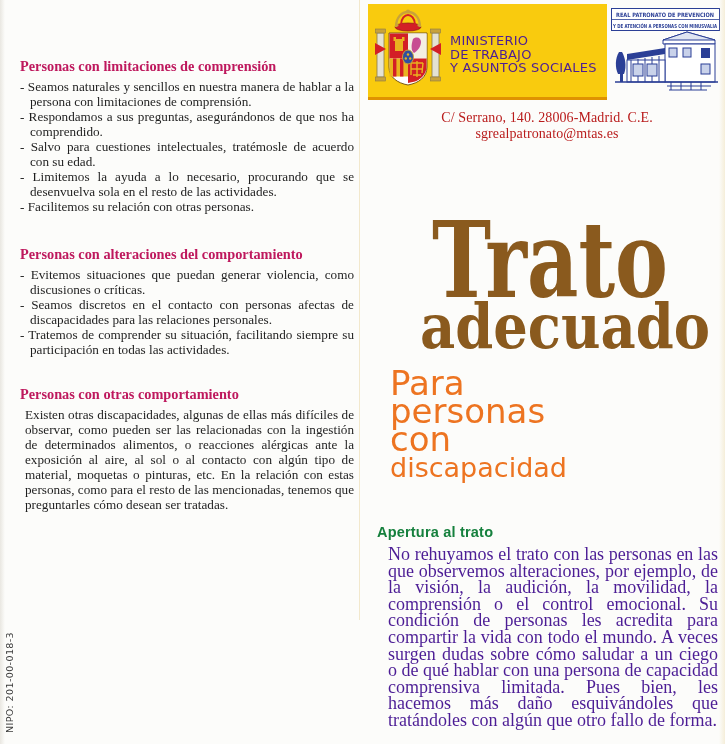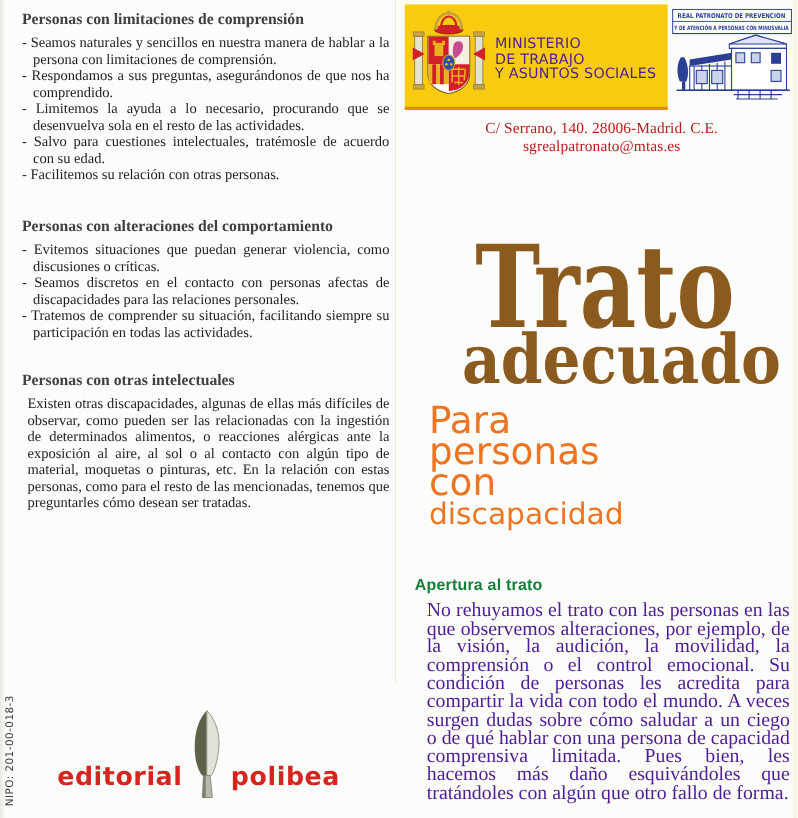--- a/index.html
+++ b/index.html
@@ -11,22 +11,22 @@
   }
   .page::before { content:""; position:absolute; left:0; top:0; width:5px; height:100%;
     background:linear-gradient(to right, #e9e7e1, rgba(255,255,255,0)); pointer-events:none; }
   .page::after { content:""; position:absolute; right:0; top:0; width:6px; height:100%;
     background:linear-gradient(to left, #f5eed9, rgba(255,255,255,0)); pointer-events:none; }
   .fold { position:absolute; left:359px; top:0; width:1px; height:620px; background:#f2e8cc; }
 
   
   .sec { position:absolute; left:20px; width:334px; color:#1e1e1e;
          font-size:13.2px; line-height:15px; text-align:justify; }
-  .sec h3 { font-size:14.3px; line-height:17px; font-weight:bold; color:#404040;
-            margin-bottom:4px; text-align:left; }
+  .sec h3 { font-size:14.3px; line-height:17px; font-weight:bold; color:#be185d;
+            margin-bottom:4px; text-align:left;margin-top:48px; }
   .sec1 { top:10px; } .sec2 { top:198px; } .sec3 { top:338px; }
   .li { padding-left:10px; text-indent:-10px; }
   .li::before { content:"- "; }
   .para { padding-left:5px; }
 
   
   .nipo { position:absolute; left:4px; top:733px;
           transform:rotate(-90deg); transform-origin:0 0;
           font-family:"DejaVu Sans", sans-serif; font-size:9.5px; color:#3a3a3a;
           letter-spacing:0.4px; white-space:nowrap; }
@@ -75,49 +75,39 @@
 </head>
 <body>
 
 <div class="page">
   <div class="fold"></div>
 
   <section class="sec sec1">
     <h3>Personas con limitaciones de comprensión</h3>
     <div class="li">Seamos naturales y sencillos en nuestra manera de hablar a la persona con limitaciones de comprensión.</div>
     <div class="li">Respondamos a sus preguntas, asegurándonos de que nos ha comprendido.</div>
+    <div class="li">Salvo para cuestiones intelectuales, tratémosle de acuerdo con su edad.</div>
     <div class="li">Limitemos la ayuda a lo necesario, procurando que se desenvuelva sola en el resto de las actividades.</div>
-    <div class="li">Salvo para cuestiones intelectuales, tratémosle de acuerdo con su edad.</div>
     <div class="li">Facilitemos su relación con otras personas.</div>
   </section>
 
   <section class="sec sec2">
     <h3>Personas con alteraciones del comportamiento</h3>
     <div class="li">Evitemos situaciones que puedan generar violencia, como discusiones o críticas.</div>
     <div class="li">Seamos discretos en el contacto con personas afectas de discapacidades para las relaciones personales.</div>
     <div class="li">Tratemos de comprender su situación, facilitando siempre su participación en todas las actividades.</div>
   </section>
 
   <section class="sec sec3">
-    <h3>Personas con otras intelectuales</h3>
+    <h3>Personas con otras comportamiento</h3>
     <p class="para">Existen otras discapacidades, algunas de ellas más difíciles de observar, como pueden ser las relacionadas con la ingestión de determinados alimentos, o reacciones alérgicas ante la exposición al aire, al sol o al contacto con algún tipo de material, moquetas o pinturas, etc. En la relación con estas personas, como para el resto de las mencionadas, tenemos que preguntarles cómo desean ser tratadas.</p>
   </section>
 
   <div class="nipo">NIPO: 201-00-018-3</div>
 
-  <div class="publisher">
-    <span class="pub-word">editorial</span>
-    <svg class="tree" viewBox="0 0 30 81" aria-hidden="true">
-      <path d="M15 1 C8 8 4 20 4 34 C4 46 7 56 11 60 L15 62 Z" fill="#5c6349"></path>
-      <path d="M15 1 C22 8 27 20 26 34 C25 46 22 56 19 60 L15 62 Z" fill="#e3e2d8" stroke="#8b8b80" stroke-width="0.8"></path>
-      <path d="M12 60 L11 80 L20 80 L18 60 Z" fill="#b9b9ae" stroke="#80807a" stroke-width="0.8"></path>
-      <path d="M12 60 L11 80 L14 80 L14 60 Z" fill="#7d7d72"></path>
-    </svg>
-    <span class="pub-word">polibea</span>
-  </div>
 
   <header class="banner">
     <svg class="coat" viewBox="0 0 66 84" aria-hidden="true">
 
       <rect x="2" y="24" width="7" height="44" fill="#e4e2d2" stroke="#8a7a4a" stroke-width="0.8"></rect>
       <rect x="0.5" y="20" width="10" height="4" fill="#c8a23a" stroke="#8a7a4a" stroke-width="0.6"></rect>
       <rect x="0.5" y="68" width="10" height="4" fill="#c8a23a" stroke="#8a7a4a" stroke-width="0.6"></rect>
       <rect x="57" y="24" width="7" height="44" fill="#e4e2d2" stroke="#8a7a4a" stroke-width="0.8"></rect>
       <rect x="55.5" y="20" width="10" height="4" fill="#c8a23a" stroke="#8a7a4a" stroke-width="0.6"></rect>
       <rect x="55.5" y="68" width="10" height="4" fill="#c8a23a" stroke="#8a7a4a" stroke-width="0.6"></rect>

